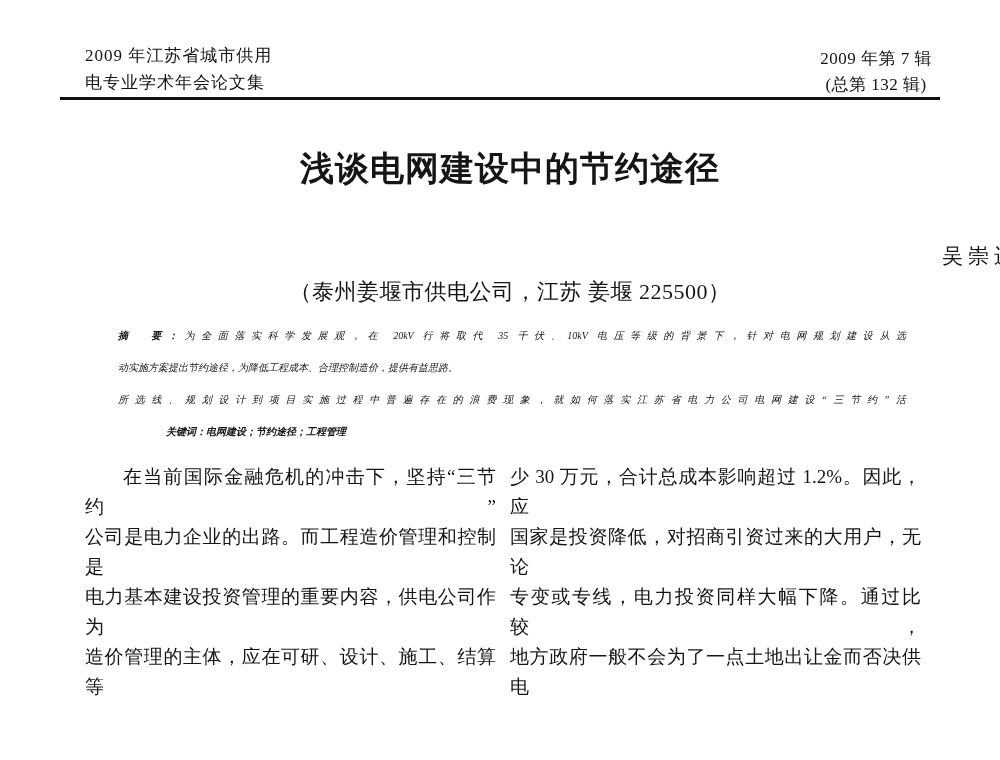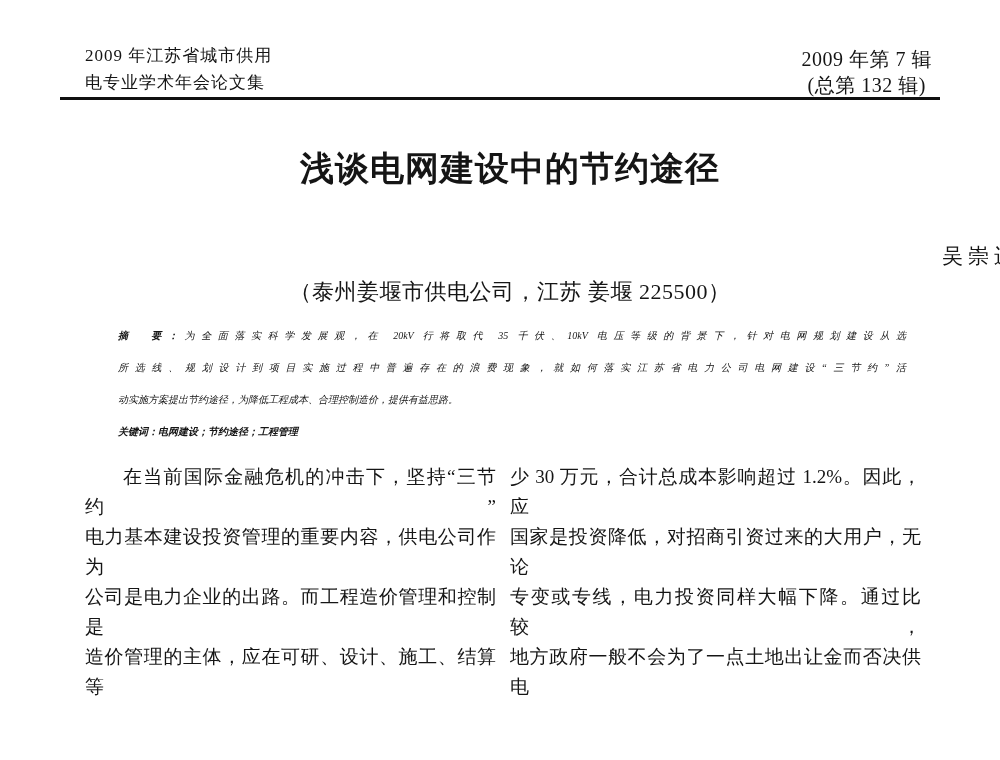--- a/index.html
+++ b/index.html
@@ -23,21 +23,21 @@
     left: 85px;
     top: 42px;
     font-size: 17px;
     line-height: 27px;
     letter-spacing: 1px;
   }
   .hdr-right {
     position: absolute;
     right: 88px;
     top: 46px;
-    font-size: 20px;
+    font-size: 17px;
     line-height: 26px;
     text-align: center;
     letter-spacing: 0.5px;
     margin-left: 9px;
   }
   .rule {
     position: absolute;
     left: 60px;
     top: 97px;
     width: 880px;
@@ -92,20 +92,21 @@
   .aline.short {
     text-align: left;
     text-align-last: left;
     white-space: normal;
   }
   .lbl {
     font-weight: bold;
   }
   .kw {
     font-weight: bold;
+    margin-left: 48px;
   }
   
   .columns {
     position: absolute;
     left: 85px;
     top: 462px;
     width: 836px;
     display: flex;
     gap: 14px;
   }
@@ -141,30 +142,30 @@
   <div class="rule"></div>
 
   <h1 class="title">浅谈电网建设中的节约途径</h1>
 
   <div class="author">吴崇进</div>
 
   <div class="affil">（泰州姜堰市供电公司，江苏 姜堰 225500）</div>
 
   <div class="abstract">
     <div class="aline"><span class="lbl">摘　要：</span><span>为全面落实科学发展观，在 20kV 行将取代 35 千伏、10kV 电压等级的背景下，针对电网规划建设从选</span></div>
+    <div class="aline short">动实施方案提出节约途径，为降低工程成本、合理控制造价，提供有益思路。</div>
     <div class="aline">所选线、规划设计到项目实施过程中普遍存在的浪费现象，就如何落实江苏省电力公司电网建设“三节约”活</div>
-    <div class="aline short">动实施方案提出节约途径，为降低工程成本、合理控制造价，提供有益思路。</div>
     <div class="aline short kw"><span class="lbl">关键词：</span><span>电网建设；节约途径；工程管理</span></div>
   </div>
 
   <div class="columns">
     <div class="col">
       <div class="bline ind">在当前国际金融危机的冲击下，坚持“三节约”</div>
+      <div class="bline">公司是电力企业的出路。而工程造价管理和控制是</div>
       <div class="bline">电力基本建设投资管理的重要内容，供电公司作为</div>
-      <div class="bline">公司是电力企业的出路。而工程造价管理和控制是</div>
       <div class="bline">造价管理的主体，应在可研、设计、施工、结算等</div>
 
     </div>
     <div class="col">
       <div class="bline">少 30 万元，合计总成本影响超过 1.2%。因此，应</div>
       <div class="bline">国家是投资降低，对招商引资过来的大用户，无论</div>
       <div class="bline">专变或专线，电力投资同样大幅下降。通过比较，</div>
       <div class="bline">地方政府一般不会为了一点土地出让金而否决供电</div>
 
     </div>

